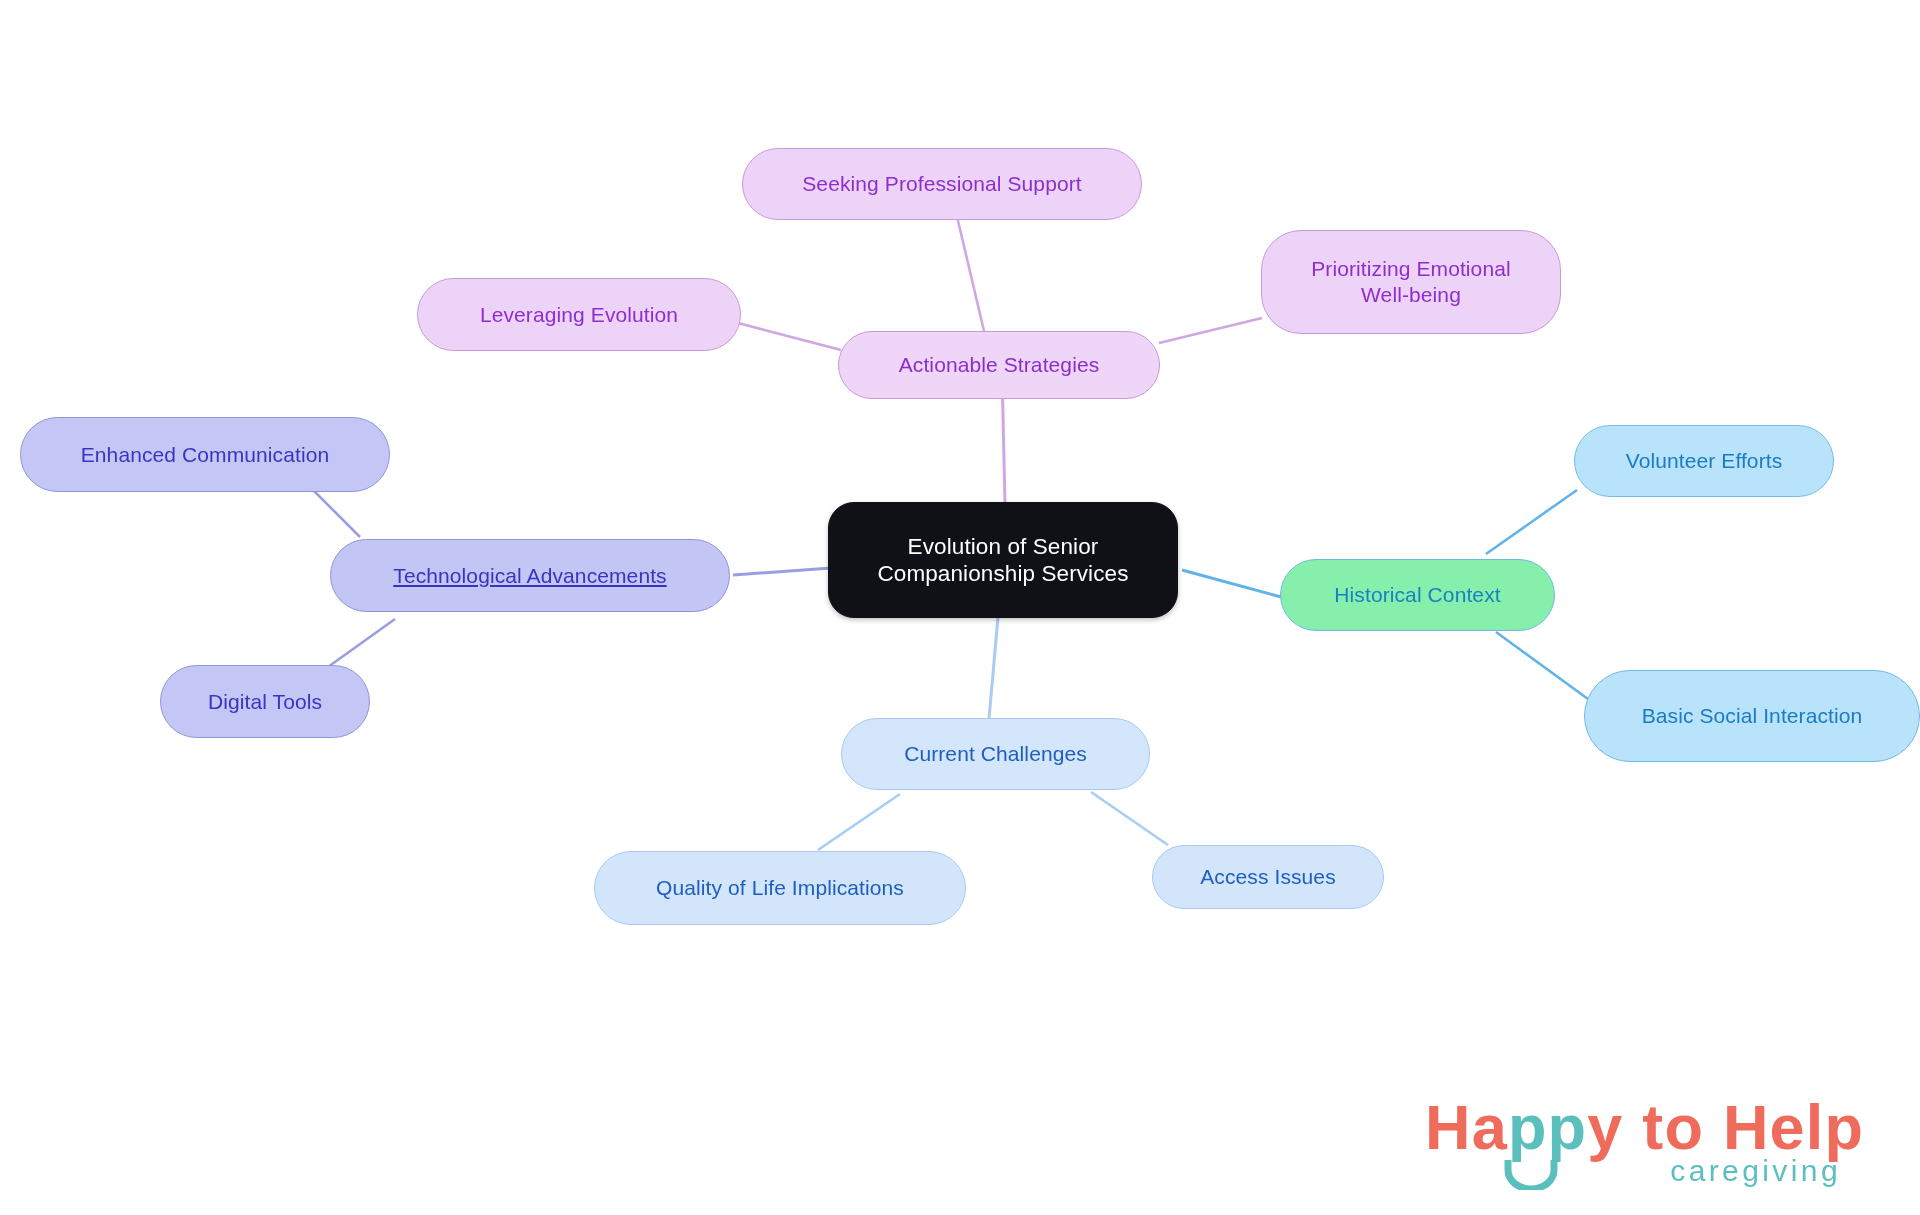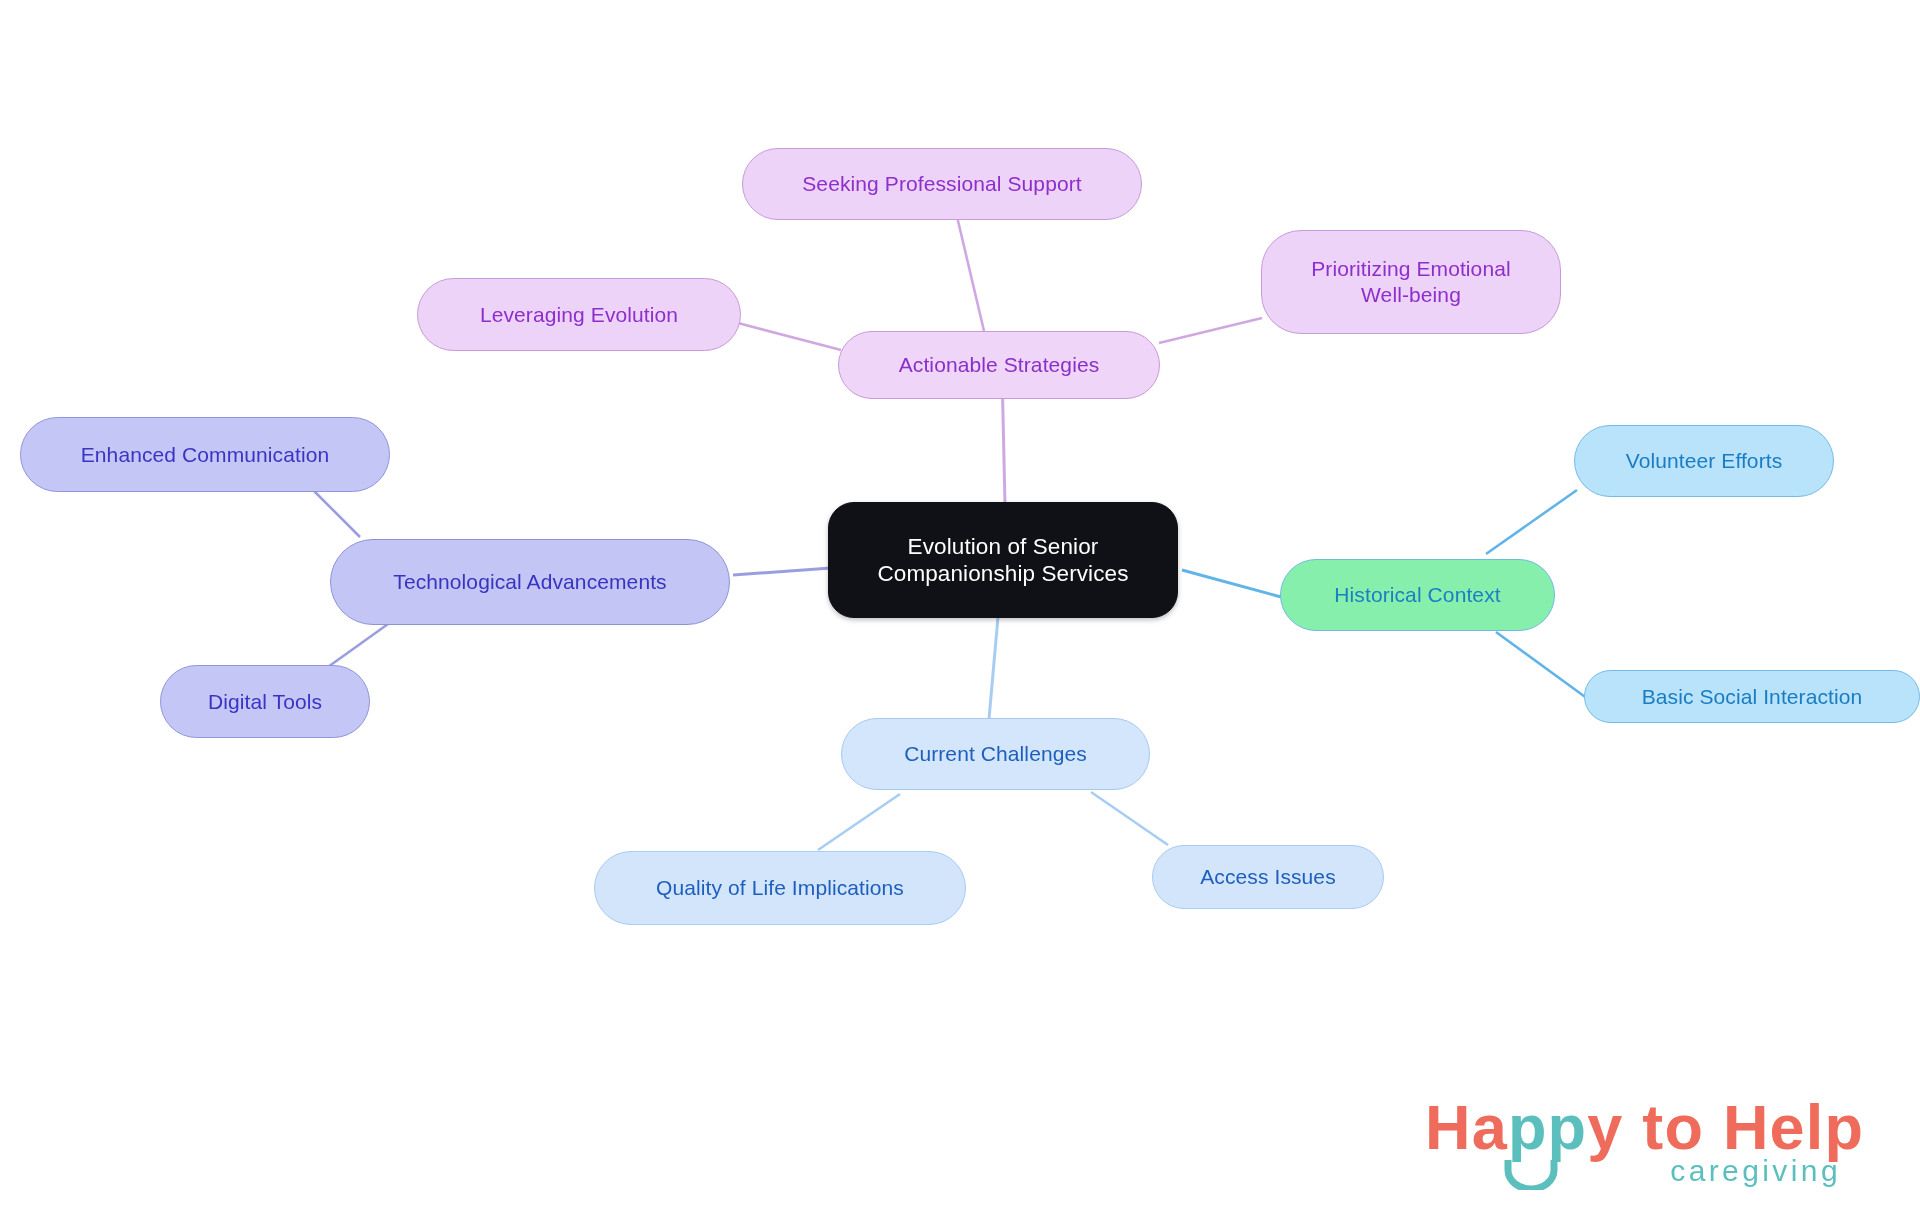--- a/index.html
+++ b/index.html
@@ -199,41 +199,41 @@
 
   <div class="node n-violet-leaf" style="left:417px; top:278px; width:324px; height:73px;">
     <span>Leveraging Evolution</span>
   </div>
 
   <div class="node n-violet-leaf" style="left:1261px; top:230px; width:300px; height:104px; border-radius:40px;">
     <span>Prioritizing Emotional
 Well-being</span>
   </div>
 
-  <div class="node n-indigo-main" style="left:330px; top:539px; width:400px; height:86px;">
+  <div class="node n-indigo-main" style="left:330px; top:539px; width:400px; height:73px;text-decoration:underline;">
     <span>Technological Advancements</span>
   </div>
 
   <div class="node n-indigo-leaf" style="left:20px; top:417px; width:370px; height:75px;">
     <span>Enhanced Communication</span>
   </div>
 
   <div class="node n-indigo-leaf" style="left:160px; top:665px; width:210px; height:73px;">
     <span>Digital Tools</span>
   </div>
 
   <div class="node n-sky-main" style="left:1280px; top:559px; width:275px; height:72px;">
     <span>Historical Context</span>
   </div>
 
   <div class="node n-sky-leaf" style="left:1574px; top:425px; width:260px; height:72px;">
     <span>Volunteer Efforts</span>
   </div>
 
-  <div class="node n-sky-leaf" style="left:1584px; top:670px; width:336px; height:53px;">
+  <div class="node n-sky-leaf" style="left:1584px; top:670px; width:336px; height:92px;">
     <span>Basic Social Interaction</span>
   </div>
 
   <div class="node n-blue-main" style="left:841px; top:718px; width:309px; height:72px;">
     <span>Current Challenges</span>
   </div>
 
   <div class="node n-blue-leaf" style="left:594px; top:851px; width:372px; height:74px;">
     <span>Quality of Life Implications</span>
   </div>

